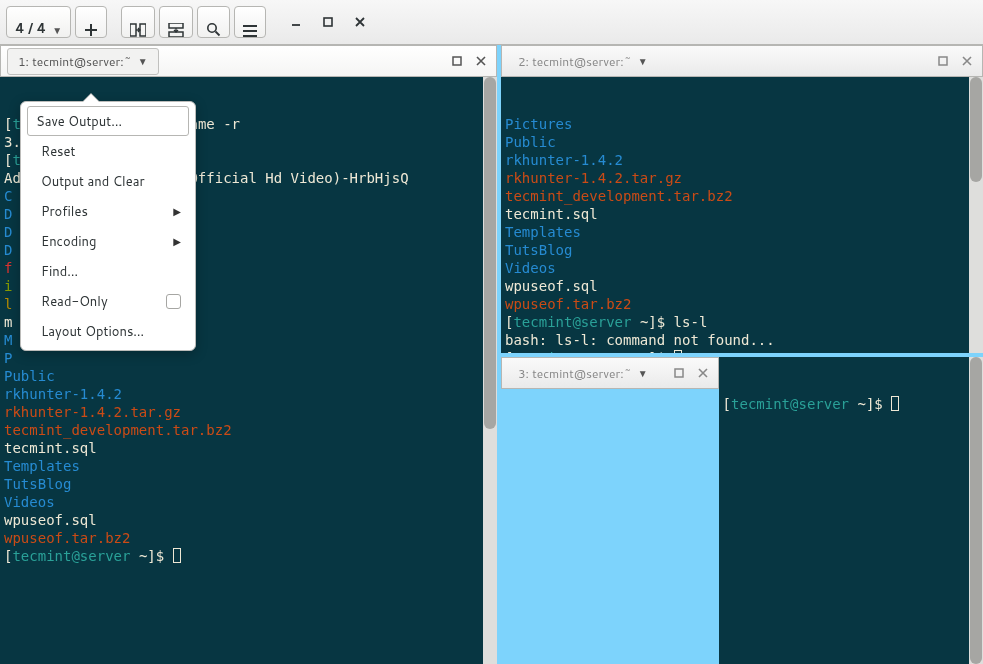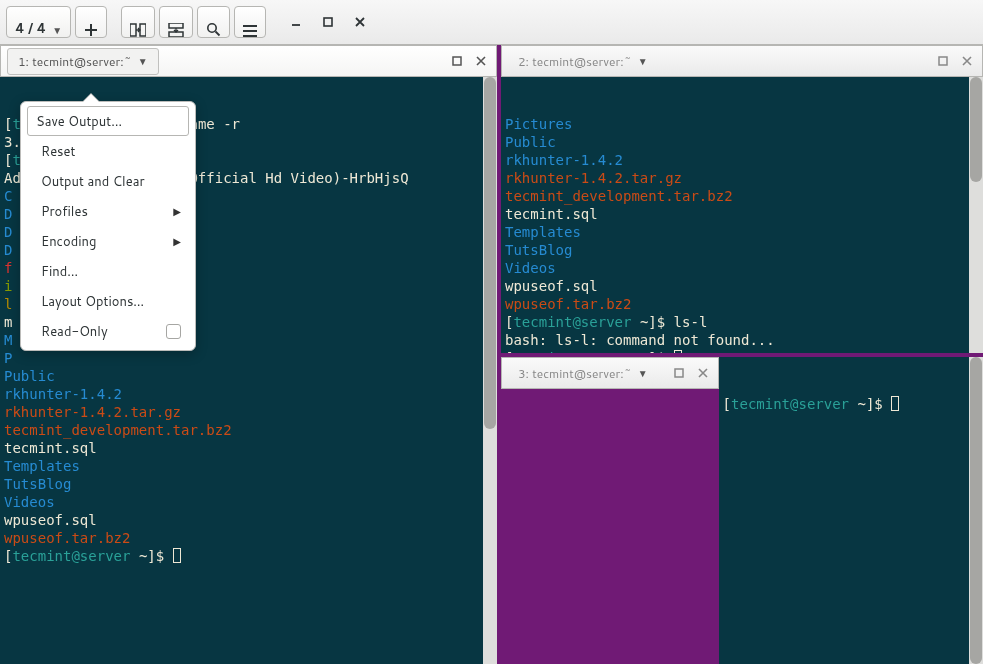--- a/index.html
+++ b/index.html
@@ -39,21 +39,21 @@
   .btn svg { display: block; }
   .tab-counter { gap: 6px; font-weight: 600;}
   .down-tri { font-size: 10px; color: #555; }
   .title-text { flex: 1; text-align: center; font-weight: bold; font-size: 14px; color: #2e3436; }
   .winctl { border: none; background: none; width: 28px; height: 28px; display: flex; align-items: center; justify-content: center; cursor: pointer; color: #555;}
   .winctl svg { display:block; }
 
   .workspace {
     display: flex;
     height: calc(664px - 45px);
-    background: #701a75;
+    background: #7dd3fc;
     gap: 4px;
     border-radius: 26px;
   }
   .col-left { width: 497px; display: flex; flex-direction: column;}
   .col-right { flex: 1; display: flex; flex-direction: column; gap: 4px;}
 
   .pane-header {
     height: 32px;
     flex-shrink: 0;
     background: linear-gradient(#fafafa, #eaeaea);
@@ -361,19 +361,19 @@
     <span class="ctx-arrow">▶</span>
   </div>
   <div class="ctx-item">
     <span>Encoding</span>
     <span class="ctx-arrow">▶</span>
   </div>
   <div class="ctx-item">
     <span>Find…</span>
   </div>
   <div class="ctx-item">
-    <span>Layout Options…</span>
-  </div>
-  <div class="ctx-item">
     <span>Read-Only</span>
     <span class="ctx-check"></span>
   </div>
+  <div class="ctx-item">
+    <span>Layout Options…</span>
+  </div>
 </div>
 
 </body></html>

